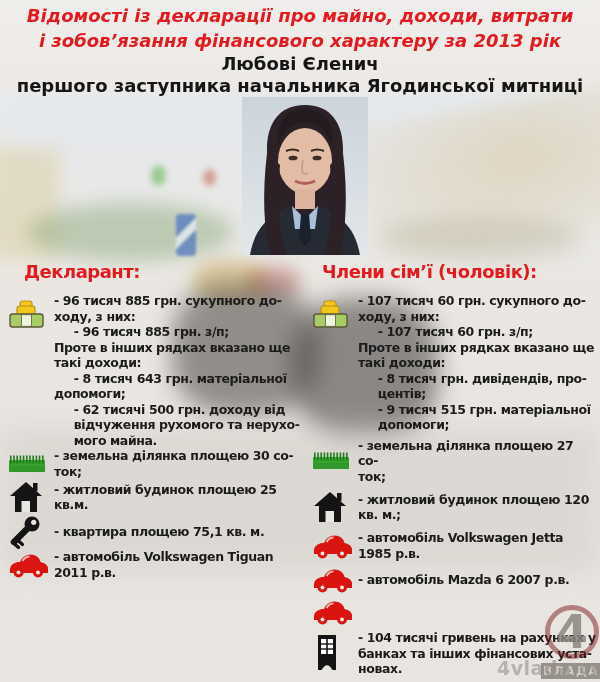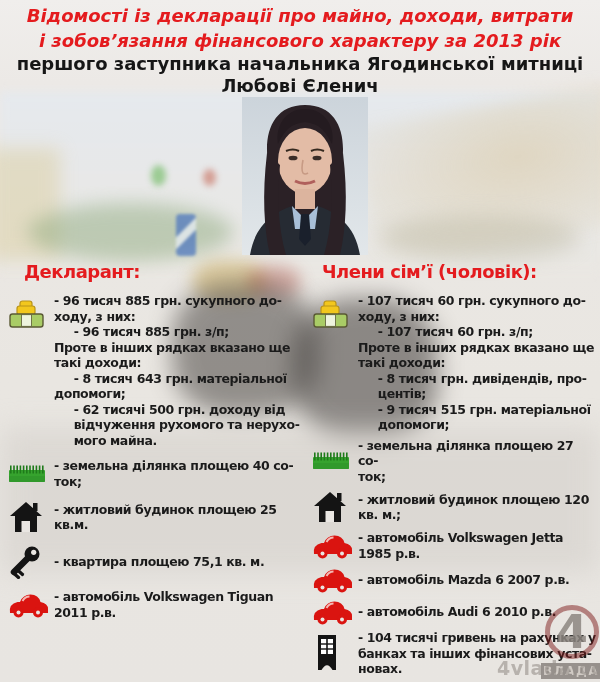--- a/index.html
+++ b/index.html
@@ -31,21 +31,21 @@
   .t-black{color:#161616;font-size:18px;line-height:22px;}
   
   .photo{position:absolute;left:242px;top:97px;width:126px;height:158px;z-index:2;}
   
   .col{position:absolute;top:252px;z-index:2;color:#1b1b1b;}
   .col-left{left:8px;width:292px;}
   .col-right{left:312px;width:284px;}
   .col h2{margin:7px 0 8px 16px;font-size:18px;line-height:26px;color:#e41b1e;letter-spacing:-0.5px;font-weight:bold;}
   .col-right h2{margin-left:10px;}
   .items{display:flex;flex-direction:column;}
-  .col-left .items{gap:10px;}
+  .col-left .items{}
   .col-right .items{gap:5px;}
   .row{display:flex;align-items:center;}
   .icon{flex:0 0 46px;display:flex;justify-content:flex-start;}
   .txt{flex:1;font-size:12.5px;line-height:15.5px;letter-spacing:-0.4px;white-space:pre-wrap;}
   
   .wm{position:absolute;z-index:5;}
   .wm-circle{left:545px;top:605px;width:44px;height:44px;border:5px solid rgba(125,28,28,.5);border-radius:50%;
     display:flex;align-items:center;justify-content:center;color:rgba(140,134,128,.85);font-size:46px;line-height:1;overflow:visible;}
   .wm-name{left:541px;top:663px;width:60px;height:16px;background:rgba(70,62,58,.5);color:rgba(222,216,210,.8);
     font-size:12px;text-align:center;line-height:16px;letter-spacing:1.5px;}
@@ -68,22 +68,22 @@
     <div class="bg-truck-y"></div>
     <div class="bg-truck-r"></div>
     <div class="bg-cars1"></div>
     <div class="bg-cars2"></div>
     <div class="bg-road"></div>
   </div>
 
   <div class="title">
     <div class="t-red">Відомості із декларації про майно, доходи, витрати</div>
     <div class="t-red">і зобов’язання фінансового характеру за 2013 рік</div>
+    <div class="t-black">Любові Єленич</div>
     <div class="t-black">першого заступника начальника Ягодинської митниці</div>
-    <div class="t-black">Любові Єленич</div>
   </div>
 
   <div class="photo">
     <svg width="126" height="158" viewBox="0 0 126 158">
       <defs>
         <linearGradient id="pbg" x1="0" y1="0" x2="0" y2="1">
           <stop offset="0" stop-color="#ccd4db"></stop>
             <stop offset="1" stop-color="#e2e7ea"></stop>
         </linearGradient>
       </defs>
@@ -130,21 +130,21 @@
      мого майна.</div>
         </div>
         <div class="row">
           <span class="icon">
             <svg width="38" height="20" viewBox="0 0 38 20">
               <rect x="1" y="6" width="36" height="12" rx="1" fill="#36a32e"></rect>
               <line x1="2" y1="5.5" x2="36" y2="5.5" stroke="#1e7a1a" stroke-width="8" stroke-dasharray="1.6 1.6"></line>
               <rect x="1" y="12" width="36" height="6" fill="#2c8f28" opacity="0.5"></rect>
             </svg>
           </span>
-          <div class="txt">- земельна ділянка площею 40 со-
+          <div class="txt">- земельна ділянка площею 30 со-
 ток;</div>
         </div>
         <div class="row">
           <span class="icon">
             <svg width="36" height="36" viewBox="0 0 36 36">
               <path d="M18 3 L34 17 H29 V33 H7 V17 H2 Z" fill="#141414"></path>
               <rect x="25" y="4" width="4.5" height="8" fill="#141414"></rect>
               <rect x="13.5" y="22" width="8.5" height="11" fill="#e9e6e2"></rect>
             </svg>
           </span>
@@ -255,21 +255,20 @@
           <span class="icon">
             <svg width="42" height="27" viewBox="0 0 42 27">
               <path d="M2 22 Q0.5 13 9.5 11 L12 11 Q15 3.5 22.5 3.5 Q30.5 3.5 32.5 11 Q40 12.5 40 18 L40 22 Z" fill="#da1410"></path>
               <path d="M14.5 10 Q17 5.5 21.5 5.5" stroke="#f4b9b4" stroke-width="2" fill="none"></path>
               <circle cx="10.5" cy="21.5" r="5" fill="#da1410"></circle>
               <circle cx="10.5" cy="21.5" r="2" fill="#e9e6e2"></circle>
               <circle cx="30" cy="21.5" r="5" fill="#da1410"></circle>
               <circle cx="30" cy="21.5" r="2" fill="#e9e6e2"></circle>
             </svg>
           </span>
-          <div class="txt">- автомобіль Audi 6 2010 р.в.</div>
         </div>
         <div class="row">
           <span class="icon">
             <svg width="30" height="42" viewBox="0 0 30 42">
               <rect x="6" y="3" width="18" height="35" fill="#141414"></rect>
               <rect x="9" y="7" width="12" height="15" fill="#ffffff"></rect>
               <line x1="15" y1="7" x2="15" y2="22" stroke="#141414" stroke-width="1.6"></line>
               <line x1="9" y1="12" x2="21" y2="12" stroke="#141414" stroke-width="1.4"></line>
               <line x1="9" y1="17" x2="21" y2="17" stroke="#141414" stroke-width="1.4"></line>
               <path d="M9.5 38 Q15 28.5 20.5 38 Z" fill="#e9e6e2"></path>

